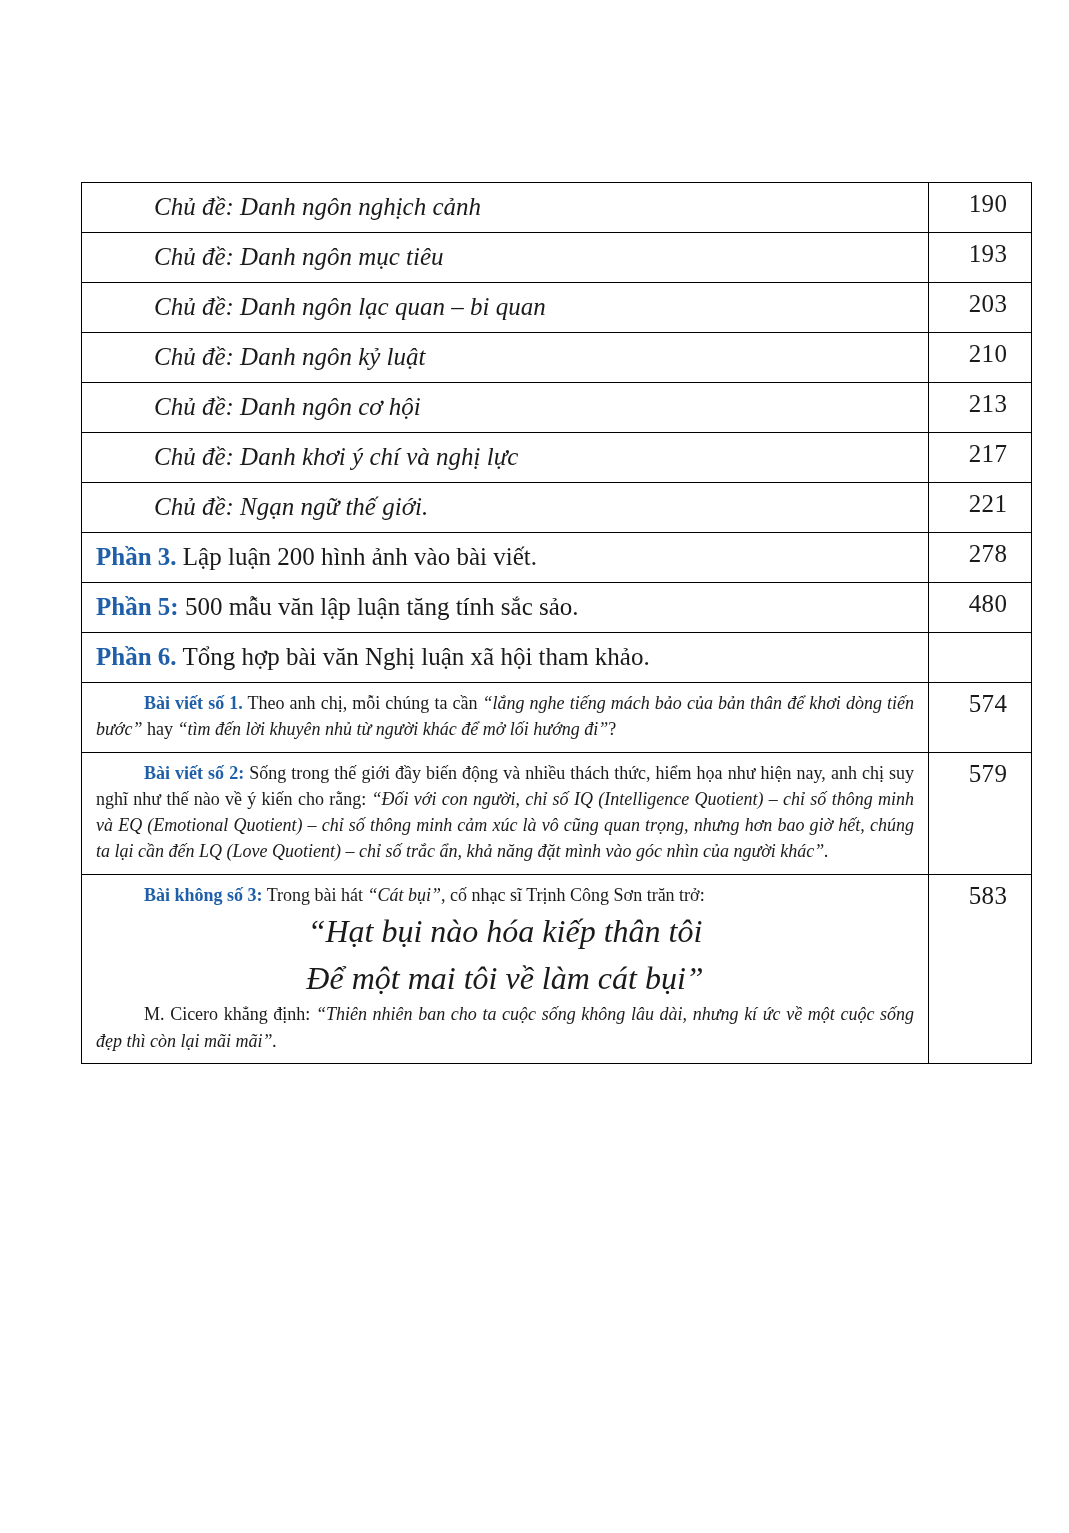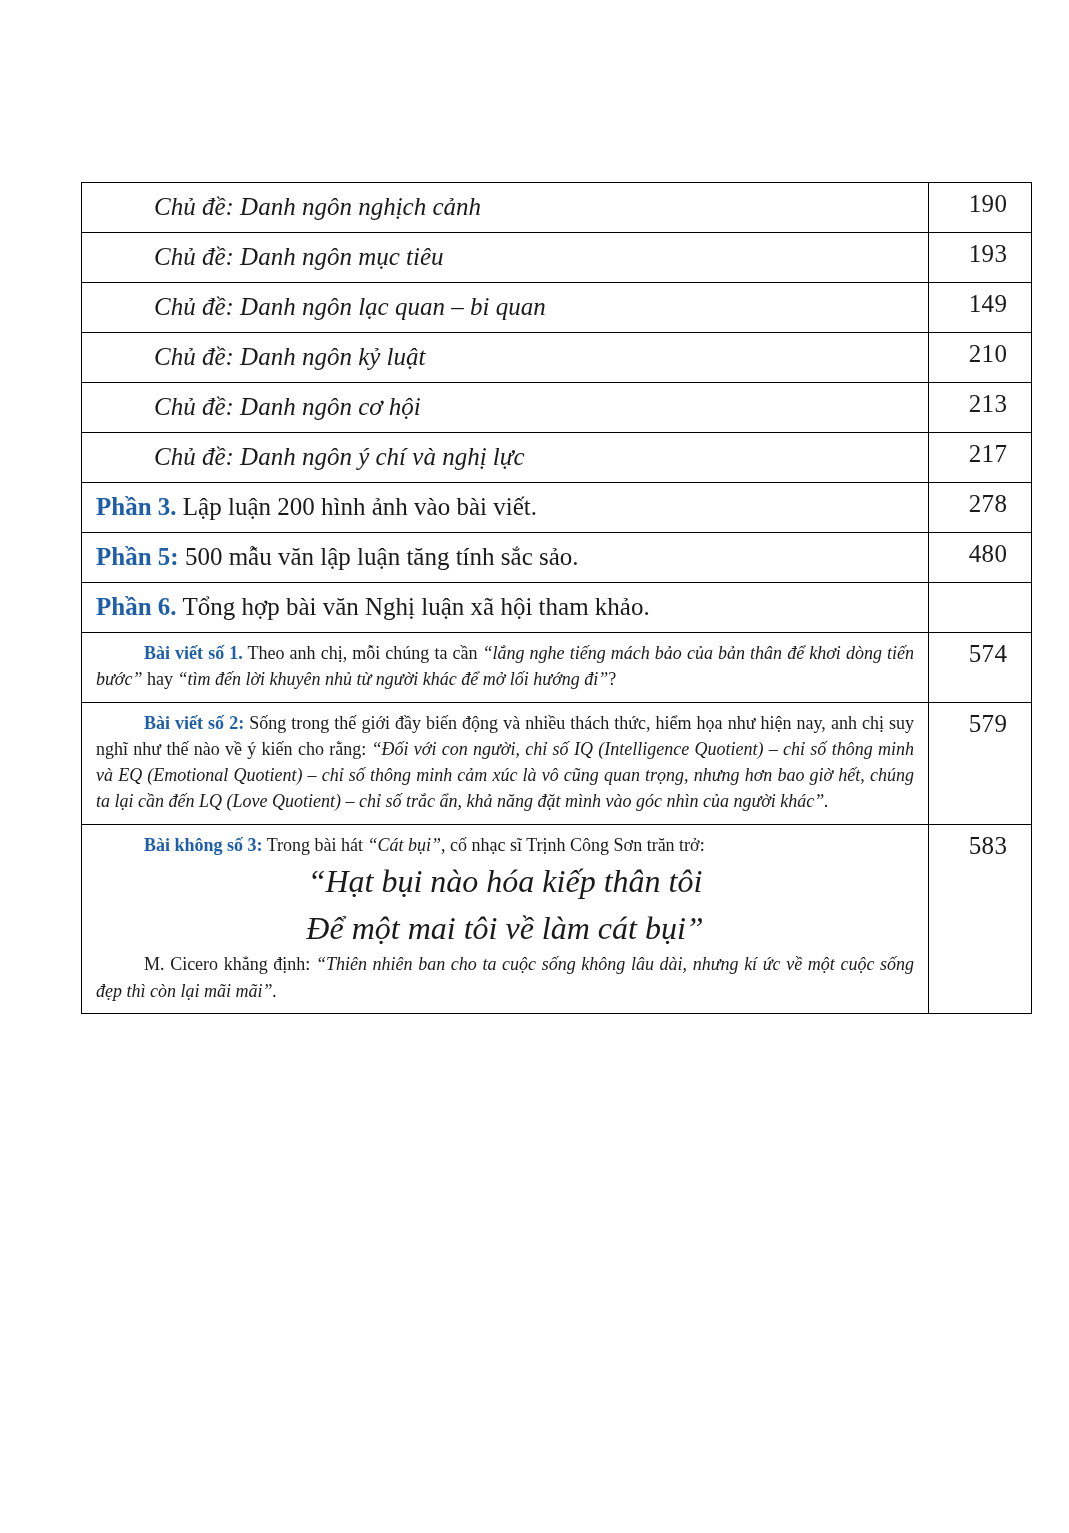--- a/index.html
+++ b/index.html
@@ -106,44 +106,50 @@
         <td class="col-text">
           <div class="line">Chủ đề: Danh ngôn mục tiêu</div>
         </td>
         <td class="col-page">193</td>
       </tr>
 
       <tr class="r-sub">
         <td class="col-text">
           <div class="line">Chủ đề: Danh ngôn lạc quan – bi quan</div>
         </td>
-        <td class="col-page">149</td>
+        <td class="col-page">203</td>
       </tr>
 
       <tr class="r-sub">
         <td class="col-text">
           <div class="line">Chủ đề: Danh ngôn kỷ luật</div>
         </td>
         <td class="col-page">210</td>
       </tr>
 
       <tr class="r-sub">
         <td class="col-text">
           <div class="line">Chủ đề: Danh ngôn cơ hội</div>
         </td>
         <td class="col-page">213</td>
       </tr>
 
       <tr class="r-sub">
         <td class="col-text">
-          <div class="line">Chủ đề: Danh ngôn ý chí và nghị lực</div>
+          <div class="line">Chủ đề: Danh khơi ý chí và nghị lực</div>
         </td>
         <td class="col-page">217</td>
       </tr>
 
+      <tr class="r-sub">
+        <td class="col-text">
+          <div class="line">Chủ đề: Ngạn ngữ thế giới.</div>
+        </td>
+        <td class="col-page">221</td>
+      </tr>
 
       <tr class="r-part">
         <td class="col-text">
           <div class="line"><span class="lbl">Phần 3.</span> <span>Lập luận 200 hình ảnh vào bài viết.</span></div>
         </td>
         <td class="col-page">278</td>
       </tr>
 
 
       <tr class="r-part">

